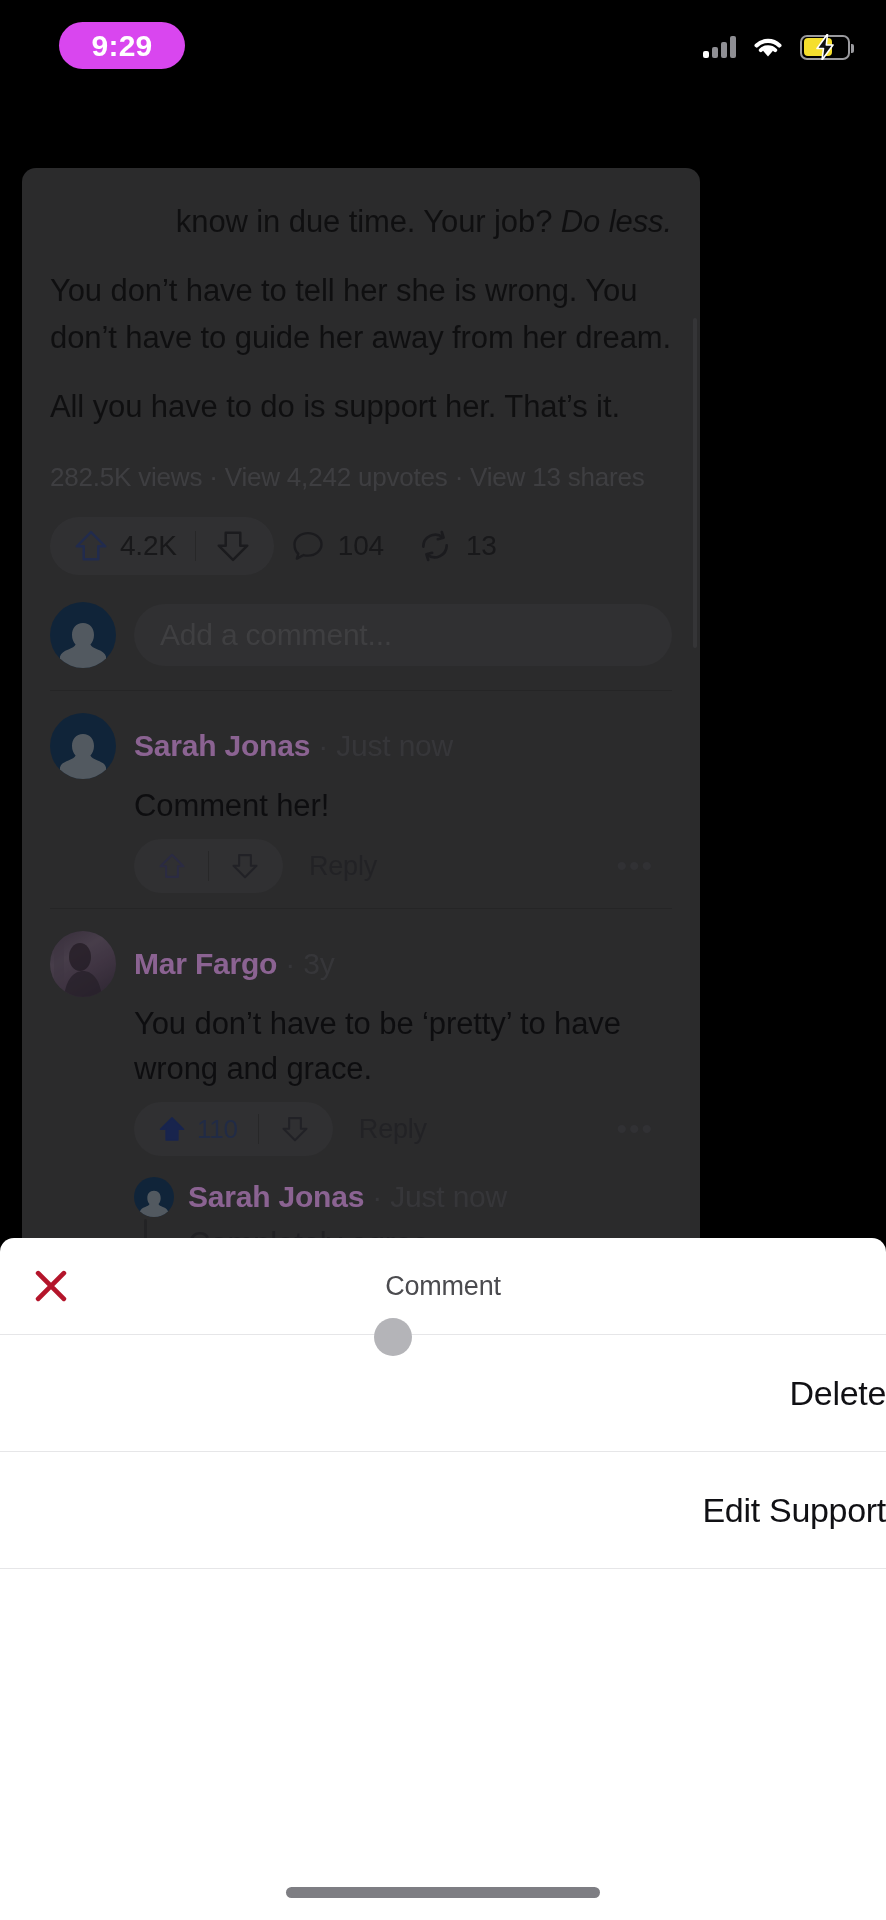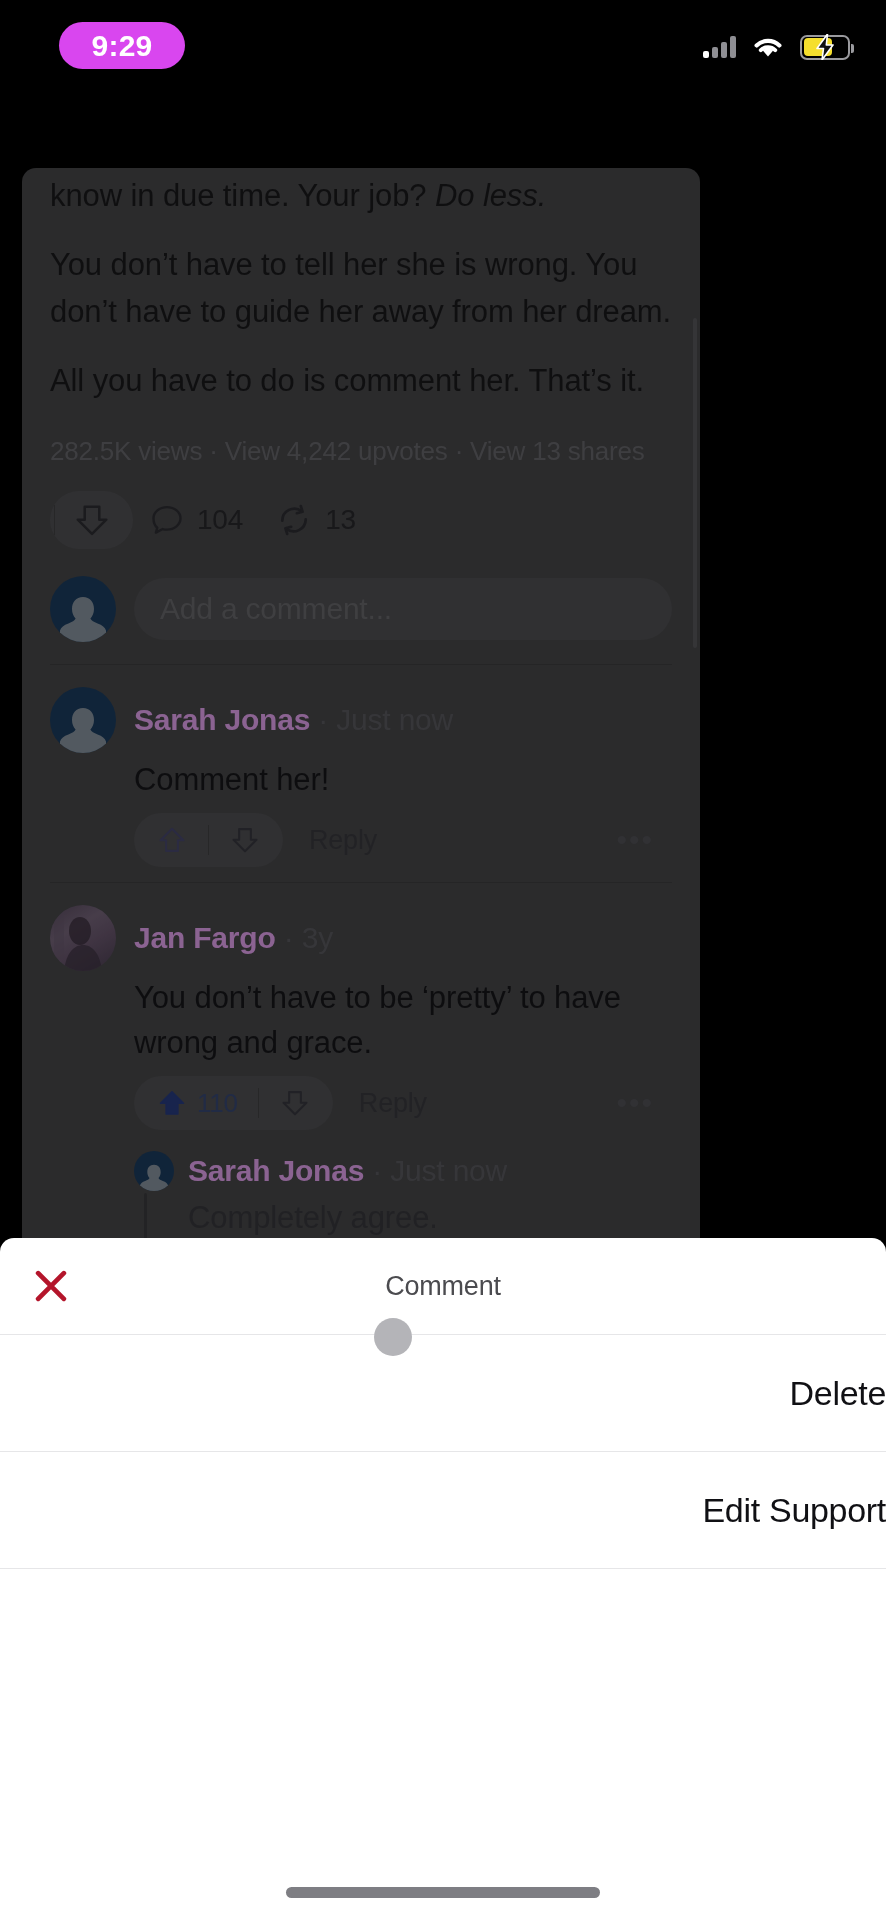--- a/index.html
+++ b/index.html
@@ -123,21 +123,21 @@
 
   .post-body { padding: 0 28px; }
 
   .post-para {
     color: #1b1b1d;
     font-size: 31px;
     line-height: 47px;
     margin: 0;
     letter-spacing: -0.1px;
   }
-  .post-para.first { padding-top: 4px; }
+  .post-para.first { padding-top: 30px; text-align: right; }
   .post-para.gap { margin-top: 22px; }
   .post-para em { font-style: italic; }
 
   .post-stats {
     color: #6c6c70;
     font-size: 26px;
     line-height: 34px;
     margin: 30px 0 0 0;
     letter-spacing: -0.2px;
     white-space: nowrap;
@@ -430,26 +430,32 @@
   </div>
 
   <div id="post-card">
     <div id="scroll-track"></div>
 
     <div class="post-body">
       <p class="post-para first">
         <span>know in due time. Your job? </span><em>Do less.</em>
       </p>
       <p class="post-para gap">You don’t have to tell her she is wrong. You don’t have to guide her away from her dream.</p>
-      <p class="post-para gap">All you have to do is comment her. That’s it.</p>
+      <p class="post-para gap">All you have to do is support her. That’s it.</p>
 
       <p class="post-stats">282.5K views · View 4,242 upvotes · View 13 shares</p>
 
       <div class="action-bar">
         <div class="vote-pill">
+          <div class="vote-seg">
+            <svg width="38" height="38" viewBox="0 0 24 24">
+              <path d="M12 3.2 L21 12.2 H16.6 V20.4 H7.4 V12.2 H3 Z" fill="none" stroke="#3A4A85" stroke-width="1.6" stroke-linejoin="round"></path>
+            </svg>
+            <span class="vote-count">4.2K</span>
+          </div>
           <div class="vote-divider"></div>
           <div class="vote-seg">
             <svg width="38" height="38" viewBox="0 0 24 24">
               <path d="M12 20.8 L21 11.8 H16.6 V3.6 H7.4 V11.8 H3 Z" fill="none" stroke="#2F2F34" stroke-width="1.6" stroke-linejoin="round"></path>
             </svg>
           </div>
         </div>
 
         <div class="act">
           <svg width="36" height="36" viewBox="0 0 24 24">
@@ -516,21 +522,21 @@
       <div class="comment">
         <div class="comment-head">
           <div class="avatar photo">
             <svg width="66" height="66" viewBox="0 0 66 66">
               <ellipse cx="30" cy="26" rx="11" ry="14" fill="#3b2f3e" opacity="0.75"></ellipse>
               <path d="M14 66 C16 48 24 40 33 40 C42 40 50 48 52 66 Z" fill="#433849" opacity="0.8"></path>
               <rect x="4" y="10" width="10" height="44" fill="#6b5c72" opacity="0.5"></rect>
             </svg>
           </div>
           <div class="meta">
-            <span class="author">Jan Fargo</span><span class="time"> · </span><span class="time">3y</span>
+            <span class="author">Mar Fargo</span><span class="time"> · </span><span class="time">3y</span>
           </div>
         </div>
         <div class="comment-body">You don’t have to be ‘pretty’ to have wrong and grace.</div>
         <div class="comment-actions">
           <div class="ca-pill">
             <div class="ca-seg">
               <svg width="32" height="32" viewBox="0 0 24 24">
                 <path d="M12 3.6 L20.6 12.2 H16.4 V20.2 H7.6 V12.2 H3.4 Z" fill="#2A3E86" stroke="#2A3E86" stroke-width="1.2" stroke-linejoin="round"></path>
               </svg>
               <span class="ca-count">110</span>

